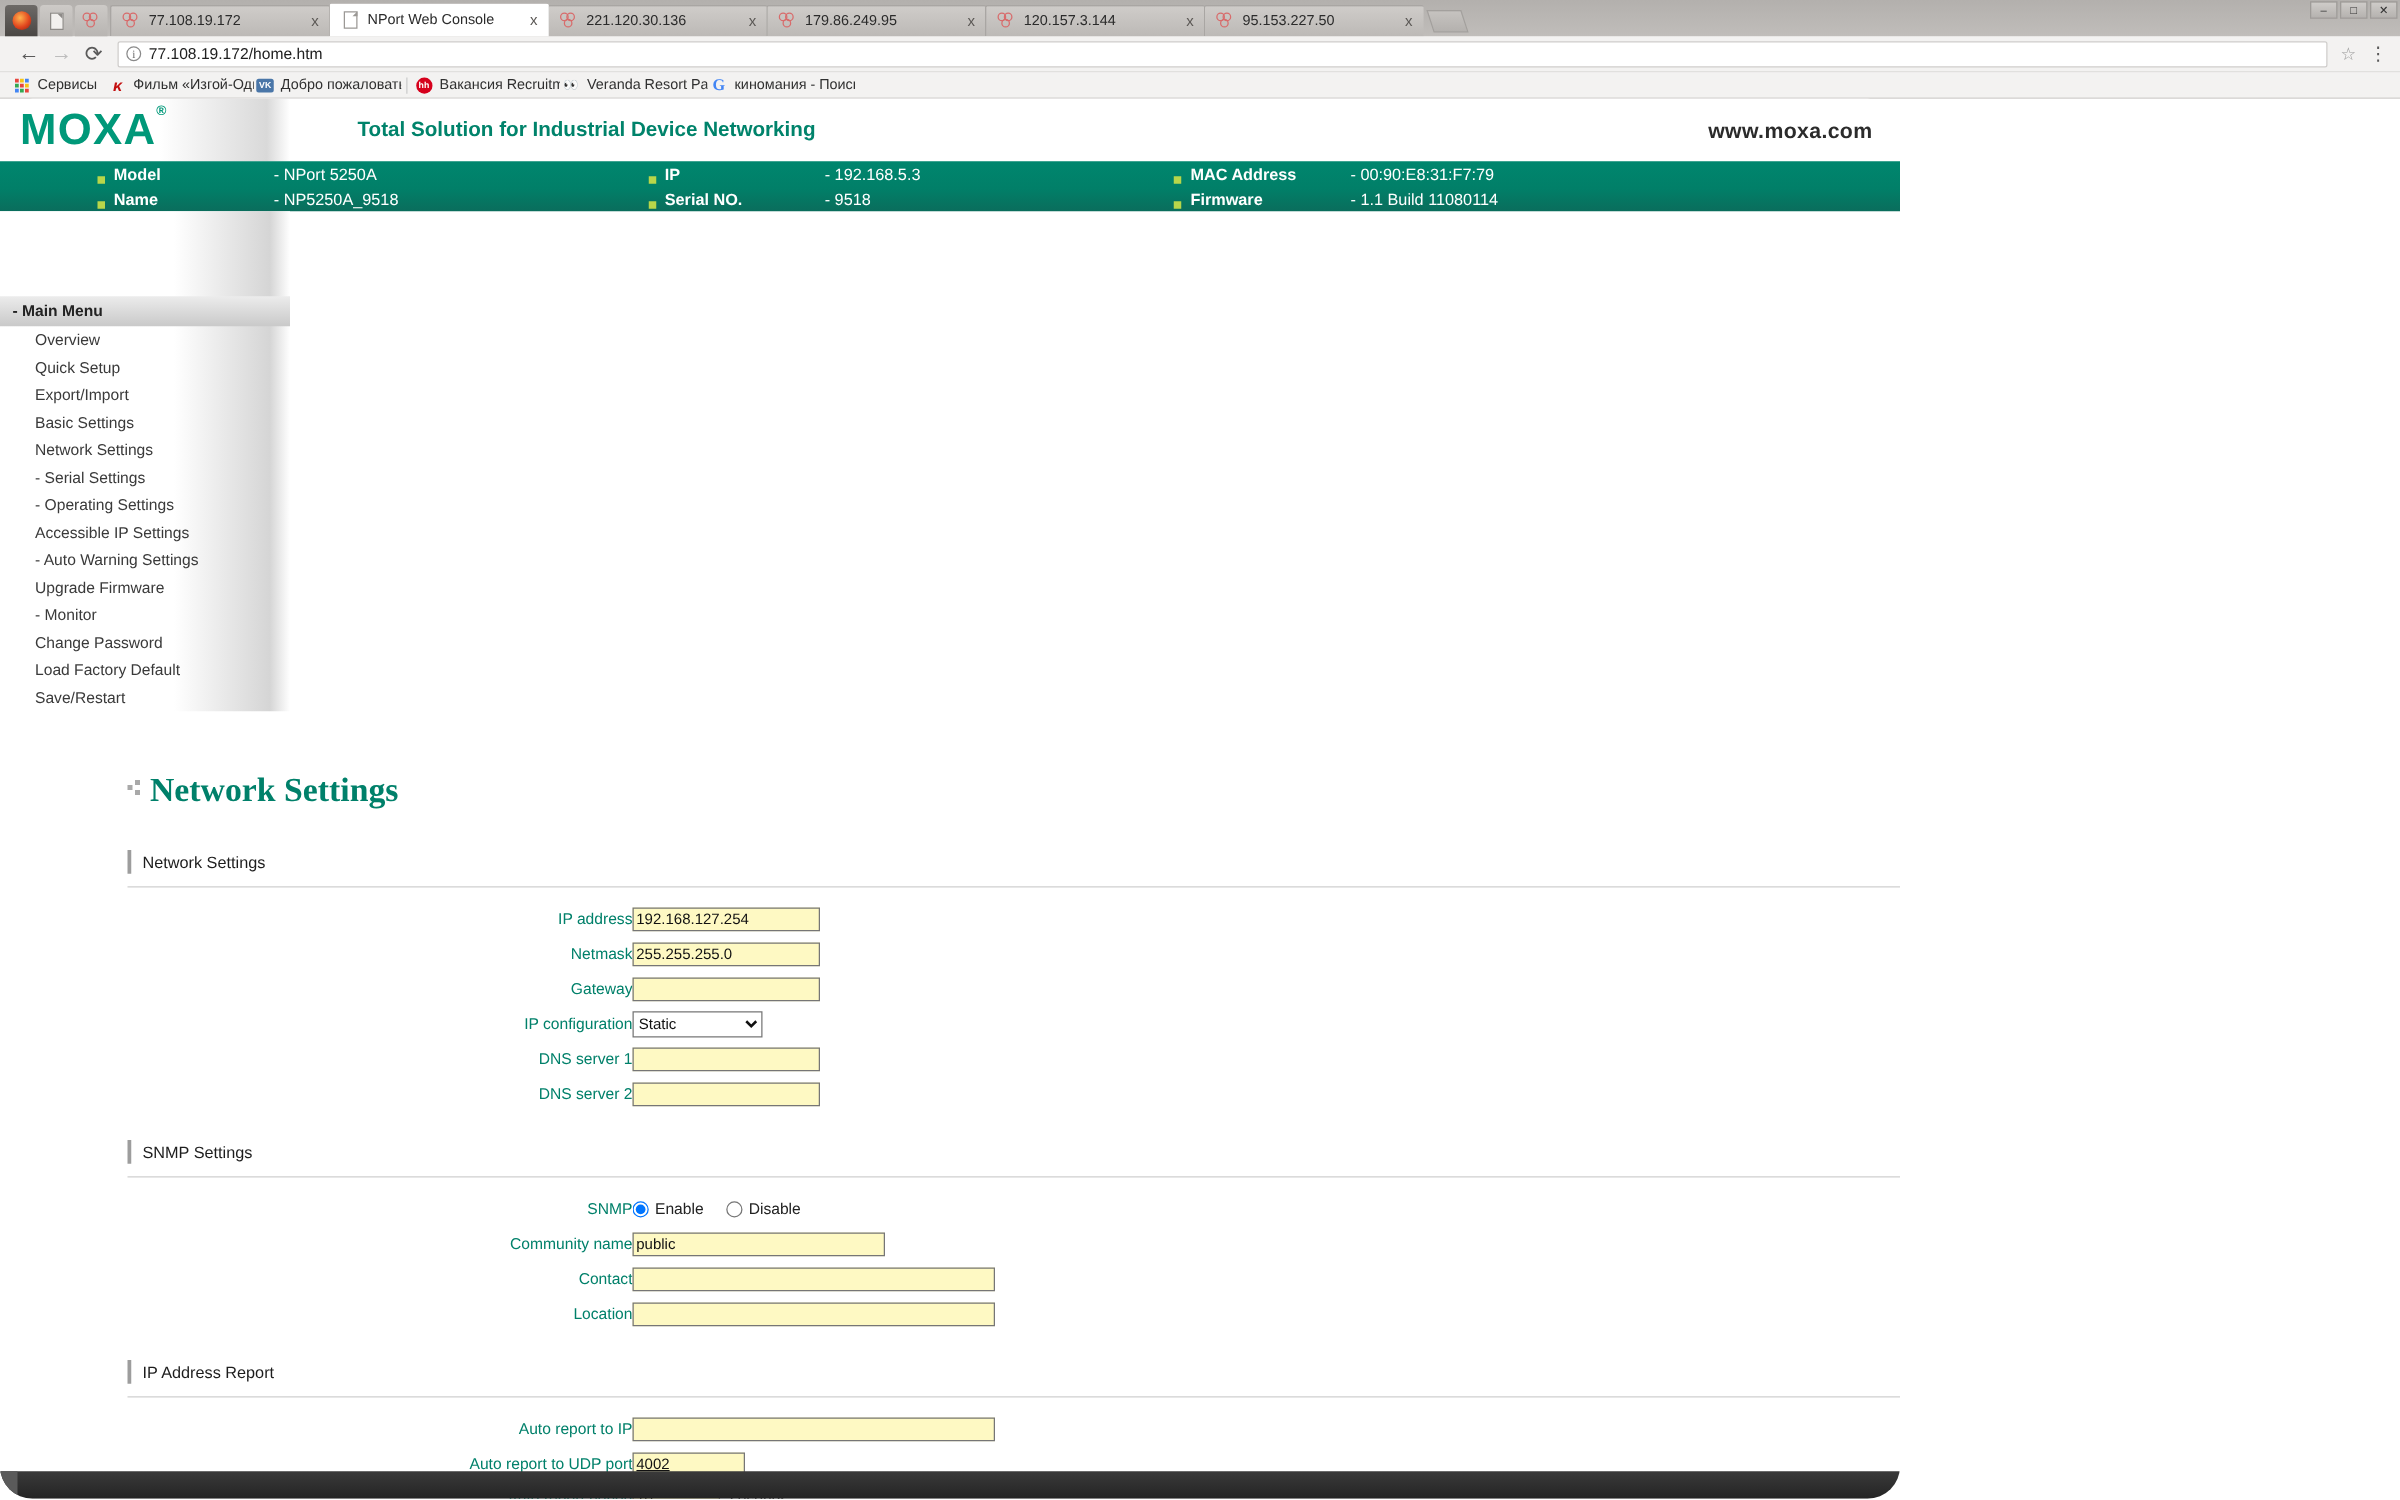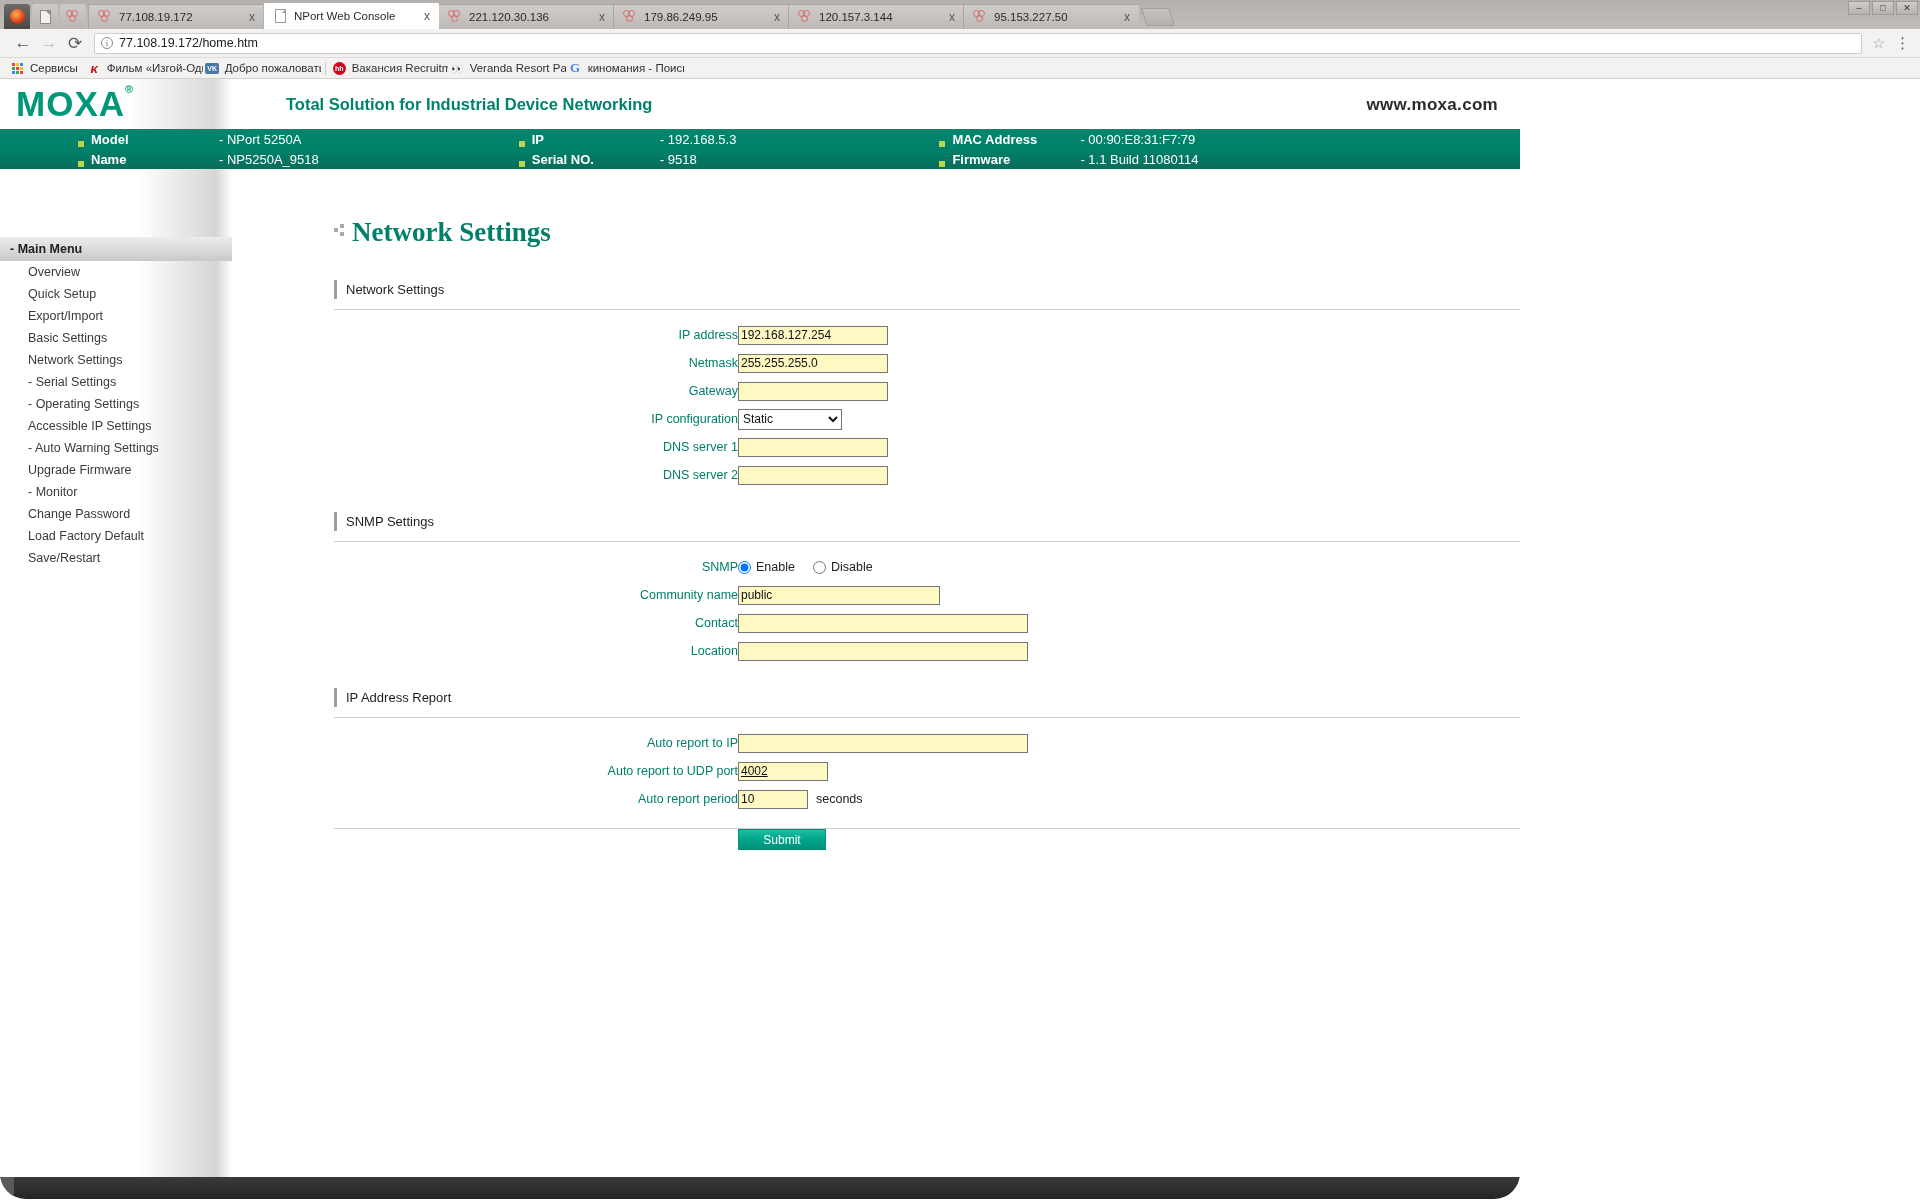--- a/index.html
+++ b/index.html
@@ -144,21 +144,21 @@
   }
   .info-col { display:flex; flex-direction:column; justify-content:center; gap:5px; }
   .info-row { display:flex; align-items:flex-end; font-size:13px; }
   .bullet { width:6px;height:6px;background:#b8d64a;margin-right:7px;display:inline-block; }
   .info-key { font-weight:bold; width: 128px; }
   .info-val { font-weight:normal; }
   .c1 { margin-left: 78px; }
   .c2 { margin-left: 200px; }
   .c3 { margin-left: 203px; }
 
-  .body-area { display:flex; position:relative; height: calc(100% - 90px); }
+  .body-area { display:flex; position:relative; height: calc(100% - 90px); flex-direction: column; }
 
   .sidebar {
     width: 232px; flex:0 0 232px; position:relative;
     background: linear-gradient(to right, #ffffff 0%, #ffffff 60%, #d5d5d5 93%, #ffffff 100%);
     padding-top: 68px;
   }
   .main-menu-hdr {
     background: linear-gradient(to bottom,#ececec,#c9c9c9);
     font-weight:bold; font-size:12.5px; color:#222;
     padding: 5px 0 5px 10px; width: 232px;

